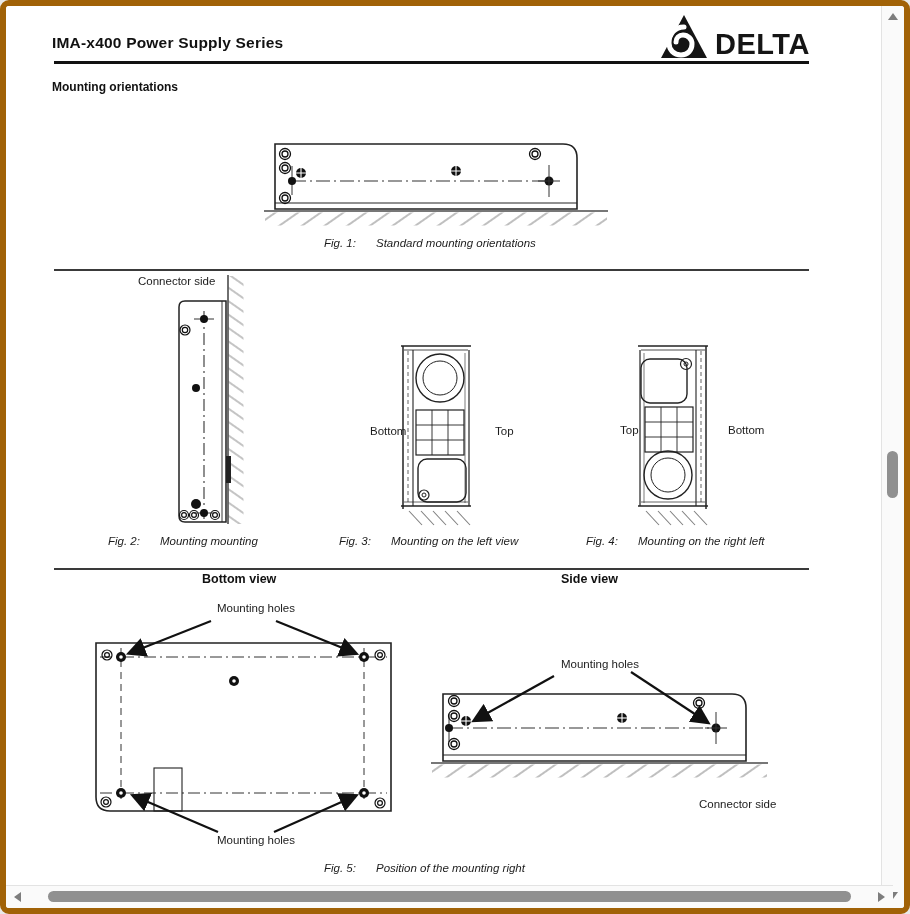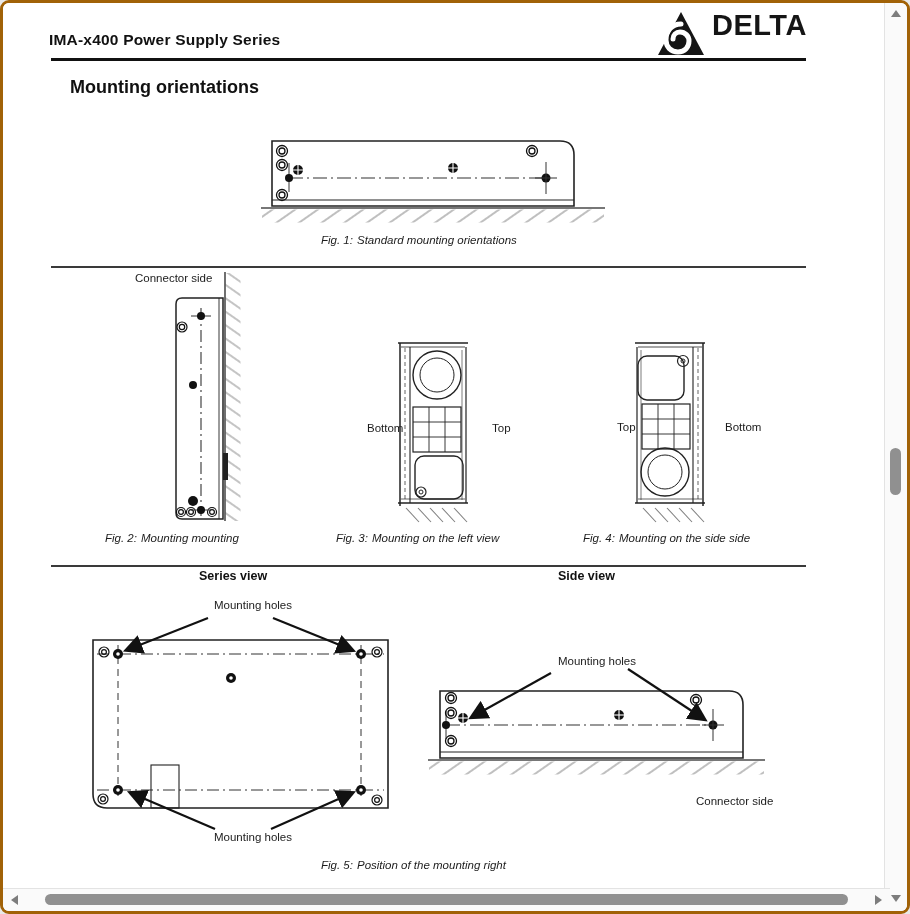--- a/index.html
+++ b/index.html
@@ -1,28 +1,28 @@
 <!DOCTYPE html>
 <html><head>
 <meta charset="utf-8">
 <style>
   html,body{margin:0;padding:0;background:#e9e9e9;}
   .screen{position:relative;width:910px;height:914px;background:#ffffff;
-    border:3px solid #a16207;border-radius:9px;overflow:hidden;
+    border:6px solid #a16207;border-radius:9px;overflow:hidden;
     font-family:"Liberation Sans",sans-serif;color:#111;box-sizing:border-box;}
   .page{position:absolute;left:0;top:0;right:22px;bottom:22px;background:#fff;}
   .abs{position:absolute;}
   .title{font-size:15.5px;font-weight:bold;letter-spacing:.2px;white-space:nowrap;}
-  .heading{font-size:18px;font-weight:bold;white-space:nowrap;margin-left:21px;}
+  .heading{font-size:12px;font-weight:bold;white-space:nowrap;}
   .rule{background:#111;}
   .divider{background:#3a3a3a;}
-  .caption{font-style:italic;font-size:11.5px;display:flex;gap:4px;white-space:nowrap;color:#1c1c1c;justify-content:flex-end;}
+  .caption{font-style:italic;font-size:11.5px;display:flex;gap:20px;white-space:nowrap;color:#1c1c1c;justify-content:flex-end;}
   .lbl{font-size:11.5px;white-space:nowrap;color:#1c1c1c;margin-left:17px;}
   .view-head{font-size:12.5px;font-weight:bold;white-space:nowrap;}
-  .logo{display:flex;align-items:flex-start;gap:7px;}
+  .logo{display:flex;align-items:flex-end;gap:7px;}
   .wordmark{font-size:29px;font-weight:900;letter-spacing:0.5px;line-height:1;
     transform:scaleY(1.02);color:#151515;}
   
   .vsb{position:absolute;top:0;right:0;width:22px;height:100%;background:#fafafa;border-left:1px solid #e3e3e3;}
   .hsb{position:absolute;left:0;bottom:0;width:887px;height:22px;background:#fafafa;border-top:1px solid #e3e3e3;}
   .vthumb{position:absolute;left:5px;top:445px;width:11px;height:47px;border-radius:6px;background:#909090;}
   .hthumb{position:absolute;top:5px;left:42px;width:803px;height:11px;border-radius:6px;background:#909090;}
   .tri{width:0;height:0;position:absolute;}
   .tri-up{left:6px;top:7px;border-left:5px solid transparent;border-right:5px solid transparent;border-bottom:7px solid #7d7d7d;}
   .tri-down{left:6px;bottom:9px;border-left:5px solid transparent;border-right:5px solid transparent;border-top:7px solid #7d7d7d;}
@@ -189,26 +189,26 @@
       <g stroke="#7f7f7f" stroke-width="1.1">
         <line x1="18" y1="172" x2="31" y2="186"></line>
           <line x1="30" y1="172" x2="43" y2="186"></line>
         <line x1="42" y1="172" x2="55" y2="186"></line>
           <line x1="54" y1="172" x2="67" y2="186"></line>
         <line x1="66" y1="172" x2="79" y2="186"></line>
       </g>
     </svg>
     <div class="abs caption" style="left:580px;top:529px">
       <span>Fig. 4:</span>
-      <span>Mounting on the side side</span>
+      <span>Mounting on the right left</span>
     </div>
 
     <div class="abs divider" style="left:48px;top:562px;width:755px;height:1.6px"></div>
 
-    <div class="abs view-head" style="left:196px;top:566px">Series view</div>
+    <div class="abs view-head" style="left:196px;top:566px">Bottom view</div>
     <div class="abs view-head" style="left:555px;top:566px">Side view</div>
 
     <div class="abs lbl" style="left:194px;top:596px">Mounting holes</div>
     <svg class="abs" style="left:70px;top:590px" width="335" height="265" viewBox="0 0 335 265">
       <defs>
         <marker id="ar-bv" markerWidth="9" markerHeight="9" refX="7" refY="4.5" orient="auto">
           <path d="M0 0 L9 4.5 L0 9 Z" fill="#111"></path>
         </marker>
       </defs>
       <path d="M20 47 H315 V215 H34 Q20 215 20 201 Z" fill="#fff" stroke="#222" stroke-width="1.6"></path>

